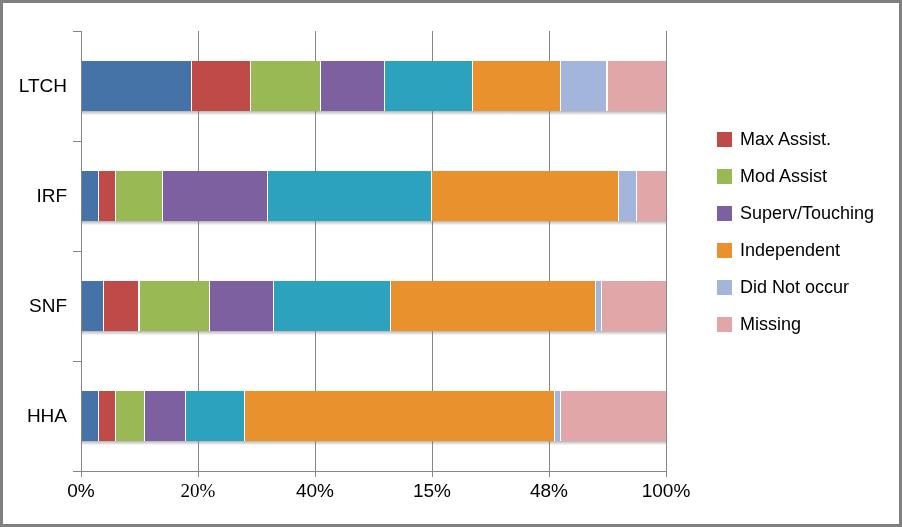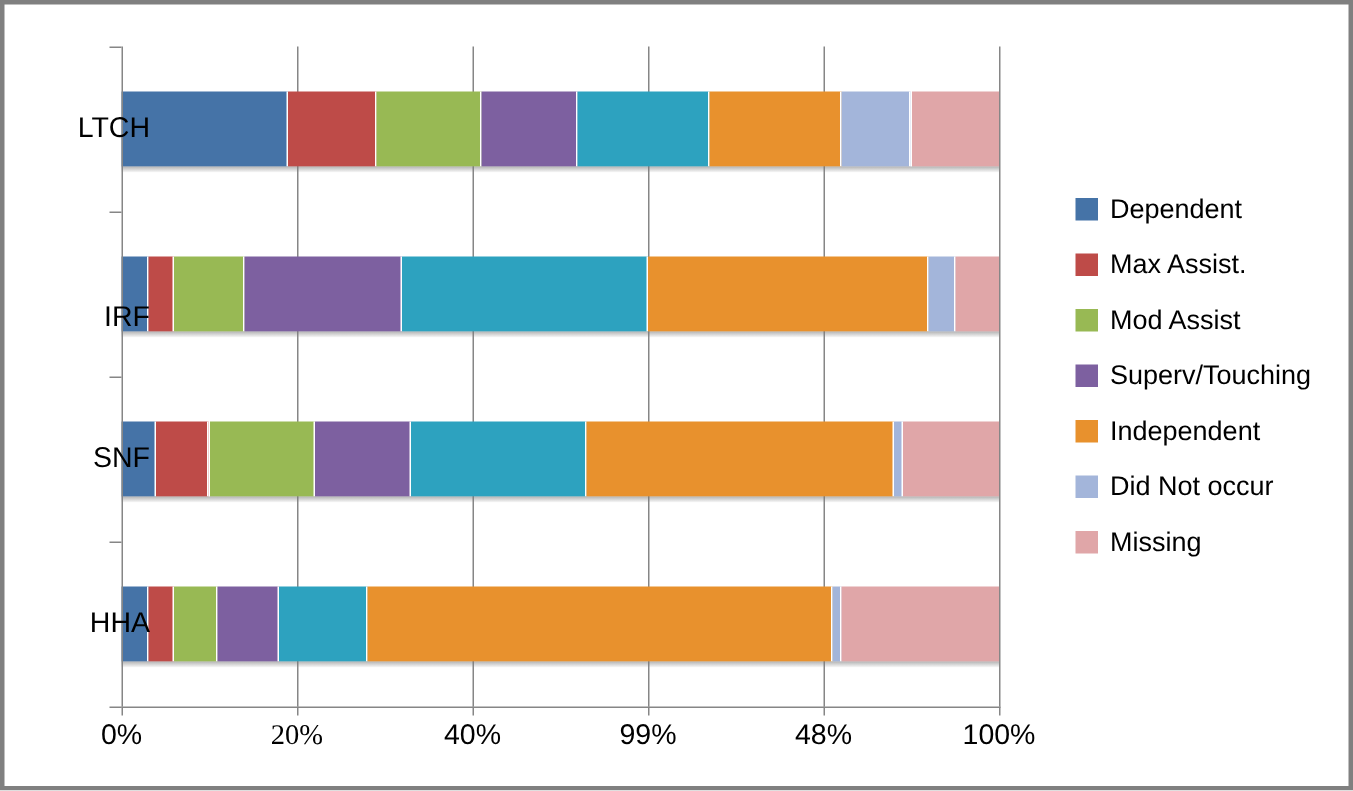--- a/index.html
+++ b/index.html
@@ -88,21 +88,20 @@
   }
   
   .cat-label {
     position: absolute;
     left: 0;
     width: 64px;
     text-align: right;
     font-size: 19px;
     color: #000000;
     line-height: 1;
-    padding-left: 33px;
   }
   .x-label {
     position: absolute;
     top: 478px;
     font-size: 19px;
     color: #000000;
     text-align: center;
     width: 80px;
     line-height: 1;
   }
@@ -204,39 +203,35 @@
   <div id="x-ticks">
       <div class="x-tick" style="left: 78px;"></div>
       <div class="x-tick" style="left: 195px;"></div>
       <div class="x-tick" style="left: 312px;"></div>
       <div class="x-tick" style="left: 429px;"></div>
       <div class="x-tick" style="left: 546px;"></div>
       <div class="x-tick" style="left: 663px;"></div>
     </div>
   <div id="cat-labels">
       <div class="cat-label" style="top: 73px;">LTCH</div>
-      <div class="cat-label" style="top: 183px; margin-top: 16px;">IRF</div>
+      <div class="cat-label" style="top: 183px;">IRF</div>
       <div class="cat-label" style="top: 293px;">SNF</div>
       <div class="cat-label" style="top: 403px;">HHA</div>
     </div>
   <div id="x-labels">
       <div class="x-label" style="left: 38px;">0%</div>
       <div class="x-label" style="left: 155px; font-family: Liberation Serif, serif;">20%</div>
       <div class="x-label" style="left: 272px;">40%</div>
-      <div class="x-label" style="left: 389px;">99%</div>
+      <div class="x-label" style="left: 389px;">15%</div>
       <div class="x-label" style="left: 506px;">48%</div>
       <div class="x-label" style="left: 623px;">100%</div>
     </div>
 
   <div id="legend">
       <div class="legend-item">
-        <span class="legend-swatch" style="background: rgb(69, 115, 167);"></span>
-        <span class="legend-text">Dependent</span>
-      </div>
-      <div class="legend-item">
         <span class="legend-swatch" style="background: rgb(190, 75, 72);"></span>
         <span class="legend-text">Max Assist.</span>
       </div>
       <div class="legend-item">
         <span class="legend-swatch" style="background: rgb(152, 185, 84);"></span>
         <span class="legend-text">Mod Assist</span>
       </div>
       <div class="legend-item">
         <span class="legend-swatch" style="background: rgb(125, 96, 160);"></span>
         <span class="legend-text">Superv/Touching</span>

